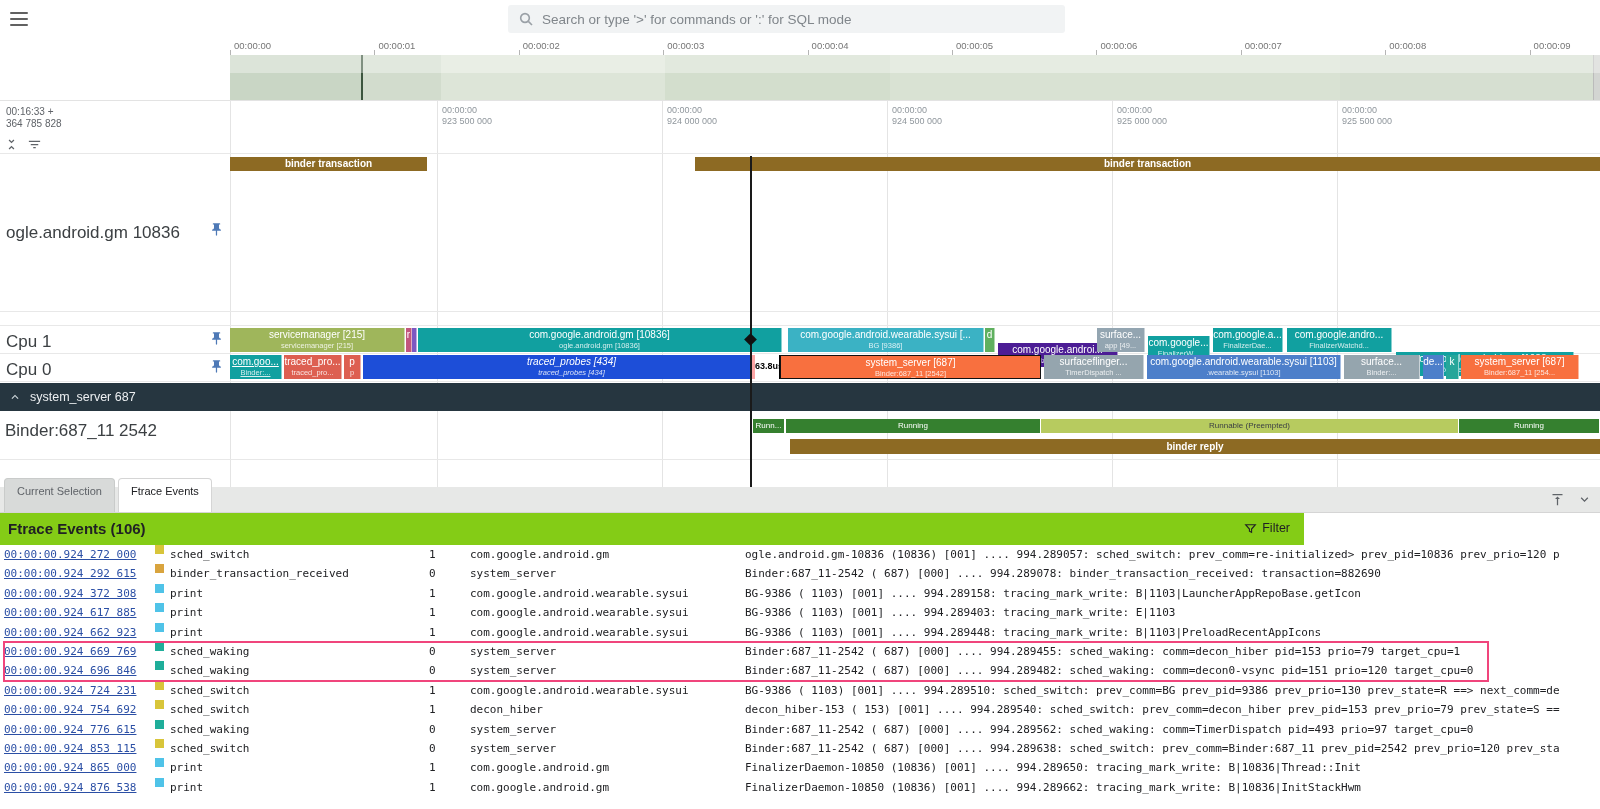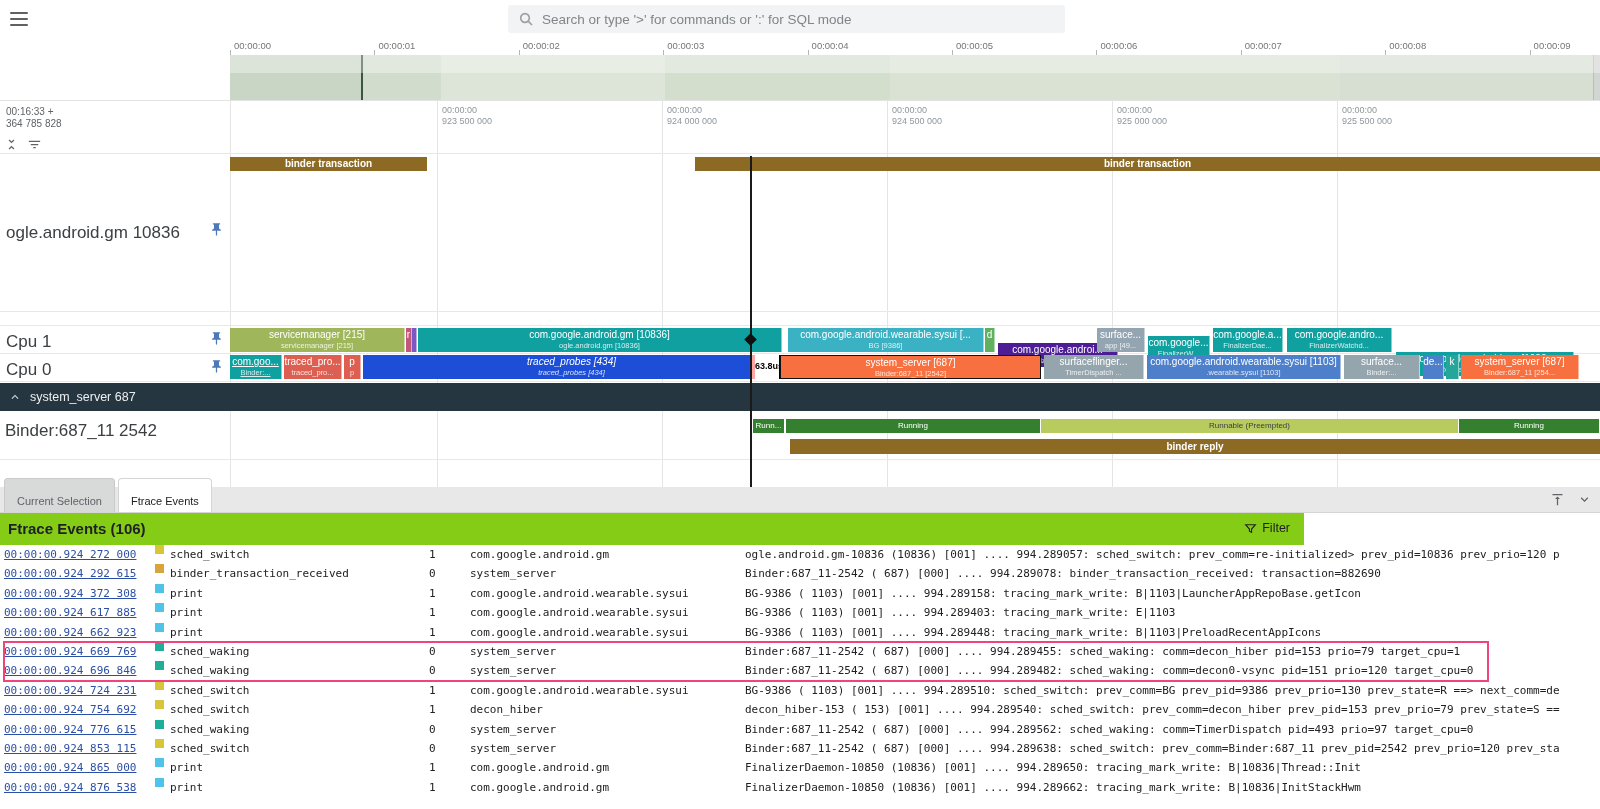--- a/index.html
+++ b/index.html
@@ -42,21 +42,21 @@
   .slice.measure{background:#fff;color:#000;border-left:4px solid #fca5a5;border-right:1px solid #000}
   .slice.measure .l1{font-size:9px;line-height:22px;font-weight:700}
   .stateseg{position:absolute;top:318px;height:14px;font-size:8px;line-height:14px;text-align:center;overflow:hidden;white-space:nowrap;border-right:1px solid #fff;z-index:2;cursor:pointer}
   .binderreply{position:absolute;top:338px;height:15px;background:#8d6a23;color:#fff;font-size:10px;font-weight:700;line-height:15px;text-align:center;overflow:hidden;z-index:2;cursor:pointer}
   .cursorline{position:absolute;left:750px;top:55px;width:2px;height:332px;background:#1a1a1a;z-index:6}
   .cursordiamond{position:absolute;left:746px;top:234px;width:9px;height:9px;background:#111;transform:rotate(45deg);z-index:6}
 
   
   .panel{position:absolute;left:0;top:487px;width:1600px;height:322px;background:#fff;z-index:8}
   .tabbar{position:absolute;left:0;top:0;width:1600px;height:26px;background:#e7e8e7;border-bottom:1px solid #d5d5d5;display:flex;align-items:flex-end;padding-left:4px;gap:3px}
-  .tab{height:34px;line-height:20px;padding:12px 12px;font-size:11px;border-radius:4px 4px 0 0;cursor:pointer;white-space:nowrap}
+  .tab{height:34px;line-height:20px;padding:2px 12px;font-size:11px;border-radius:4px 4px 0 0;cursor:pointer;white-space:nowrap}
   .tab.inactive{background:#d8dad9;color:#5f6368;border:1px solid #c9cbca;border-bottom:none}
   .tab.active{background:#fff;color:#202124;border:1px solid #d5d5d5;border-bottom:none}
   .tabicons{position:absolute;right:8px;top:5px;display:flex;gap:12px;align-items:center}
   .paneltitle{position:absolute;left:0;top:26px;width:1304px;height:32px;background:#84cc16}
   .ptitle{position:absolute;left:8px;top:7px;font-size:15px;font-weight:700;color:#202124}
   .filterbtn{position:absolute;right:14px;top:8px;display:flex;gap:5px;align-items:center;font-size:12.5px;color:#202124;cursor:pointer}
   .tablewrap{position:absolute;left:0;top:58px;width:1600px;height:264px;overflow:hidden;font-family:"DejaVu Sans Mono",monospace;font-size:11px;color:#202124}
   .trow{position:relative;height:19.4px;line-height:19.4px;white-space:nowrap;cursor:pointer}
   .trow>span{position:absolute;top:0}
   .c-ts{left:4px;color:#2b4fa5;text-decoration:underline;cursor:pointer}

